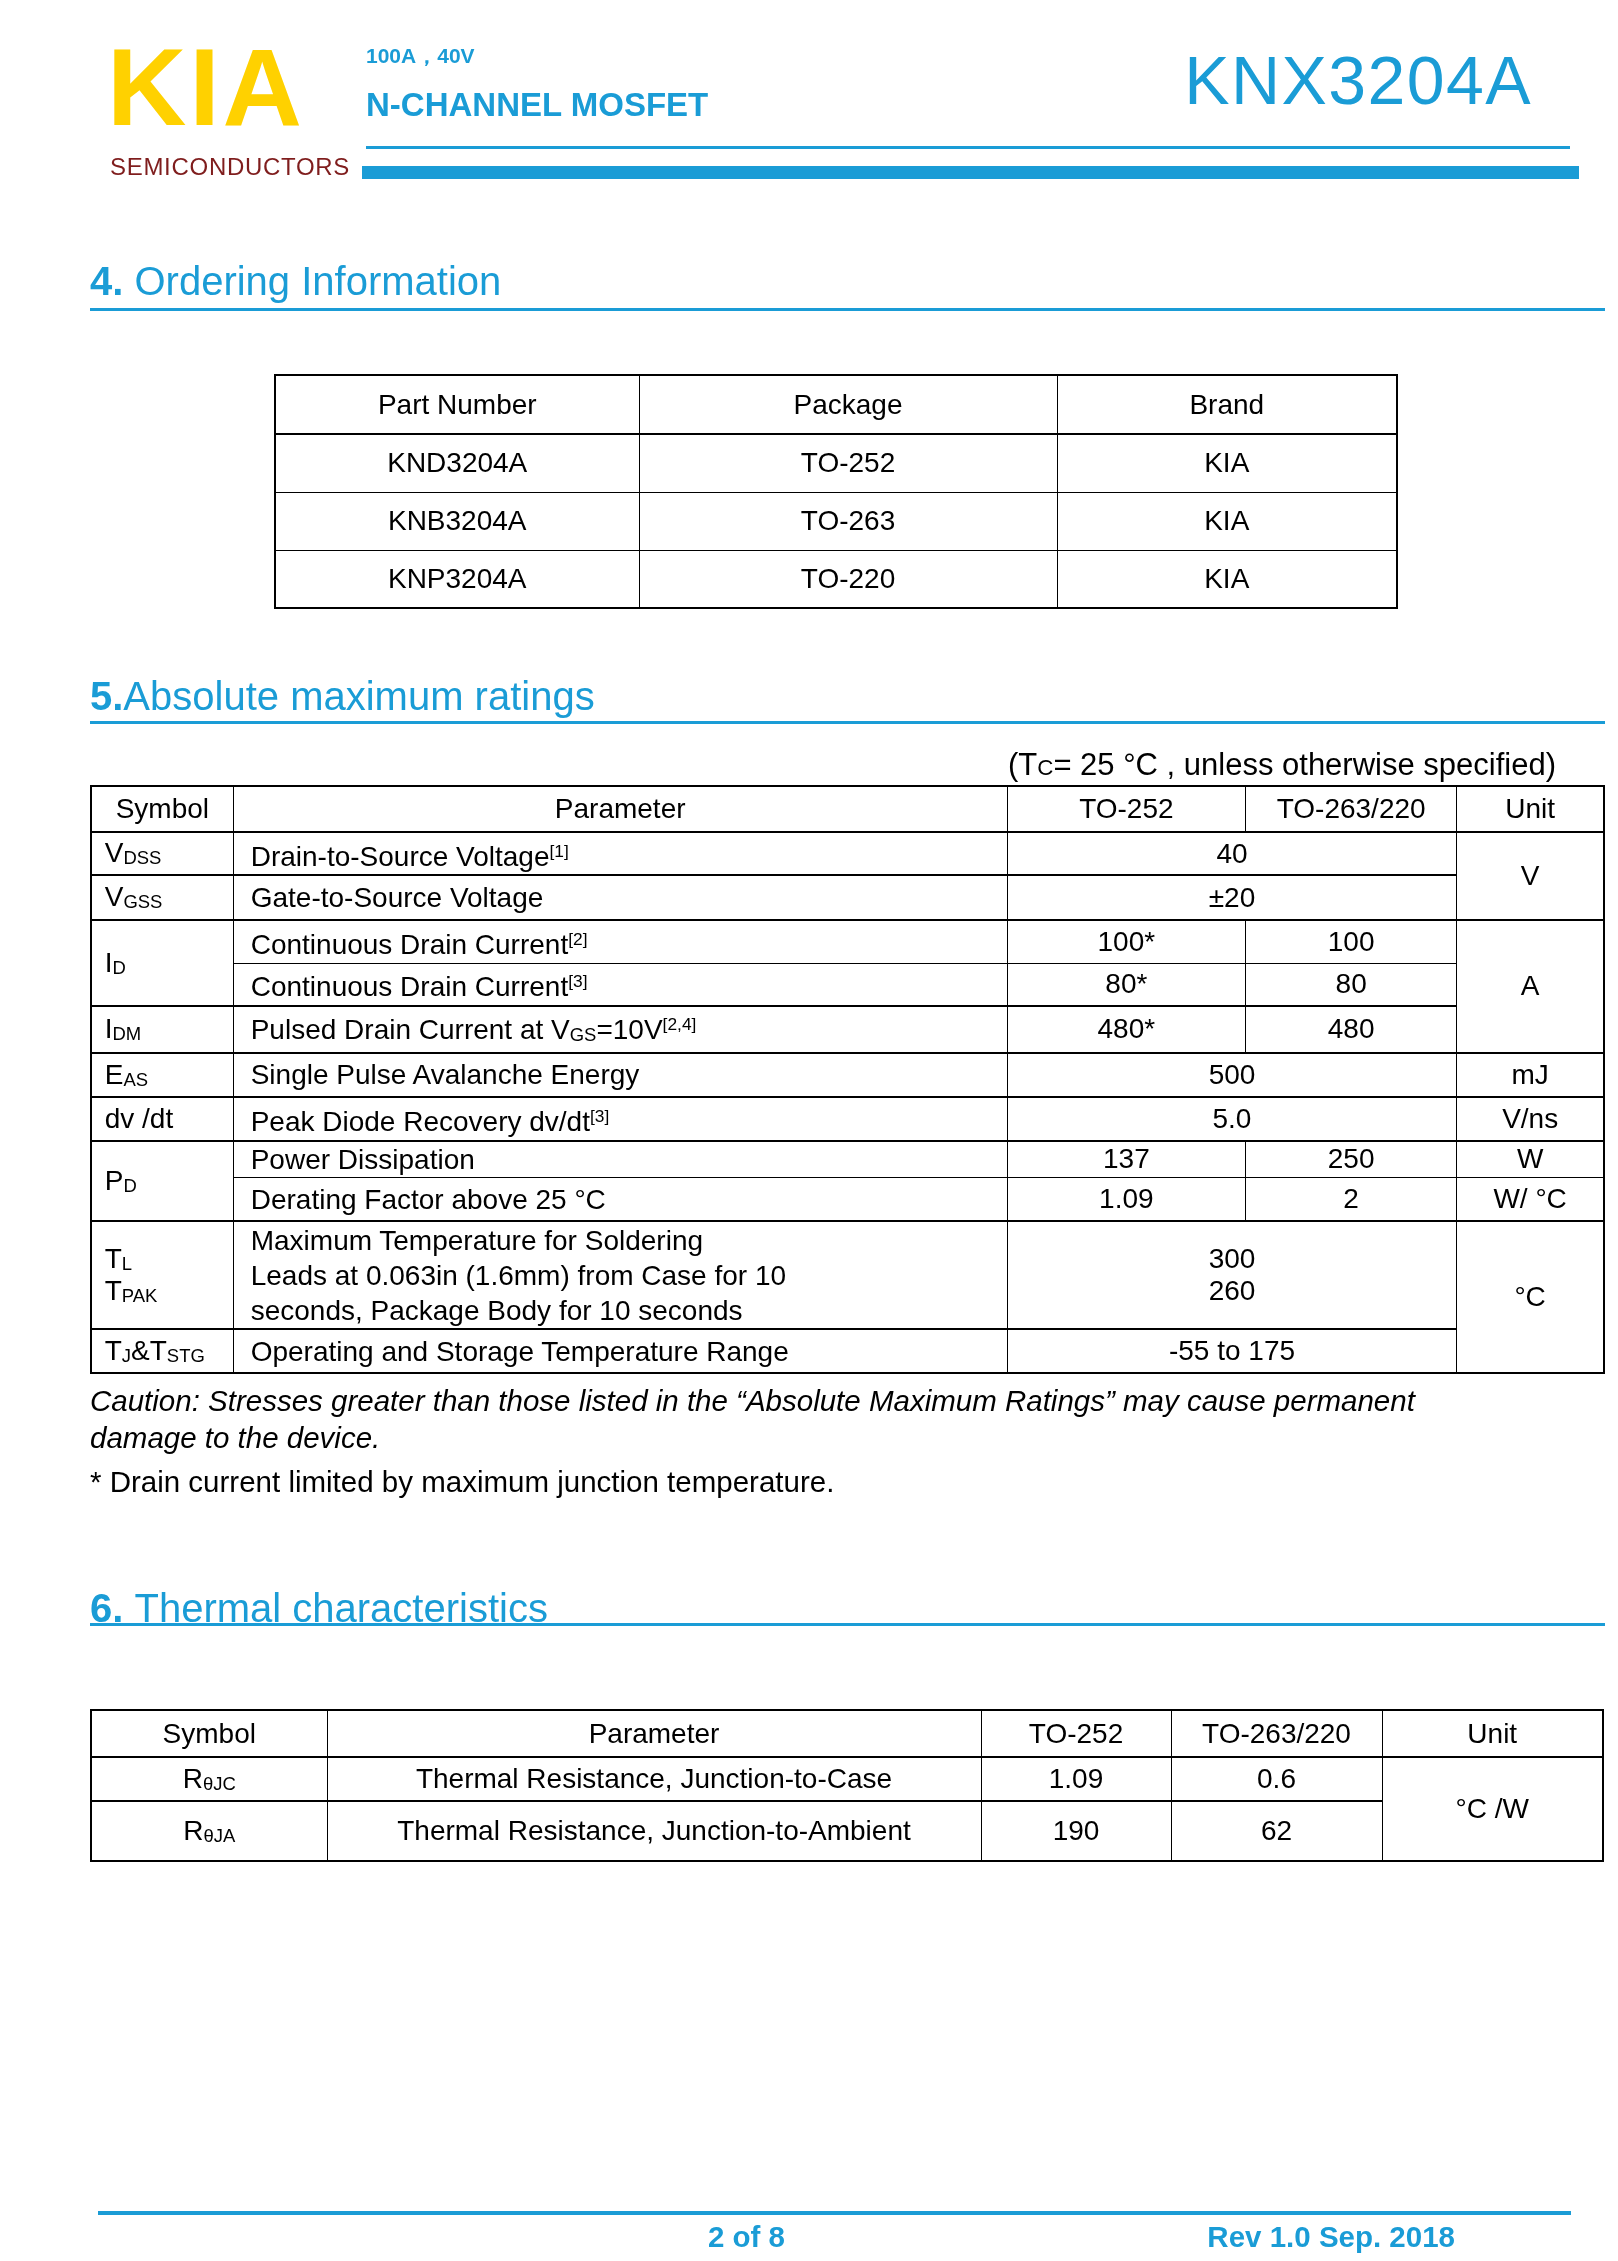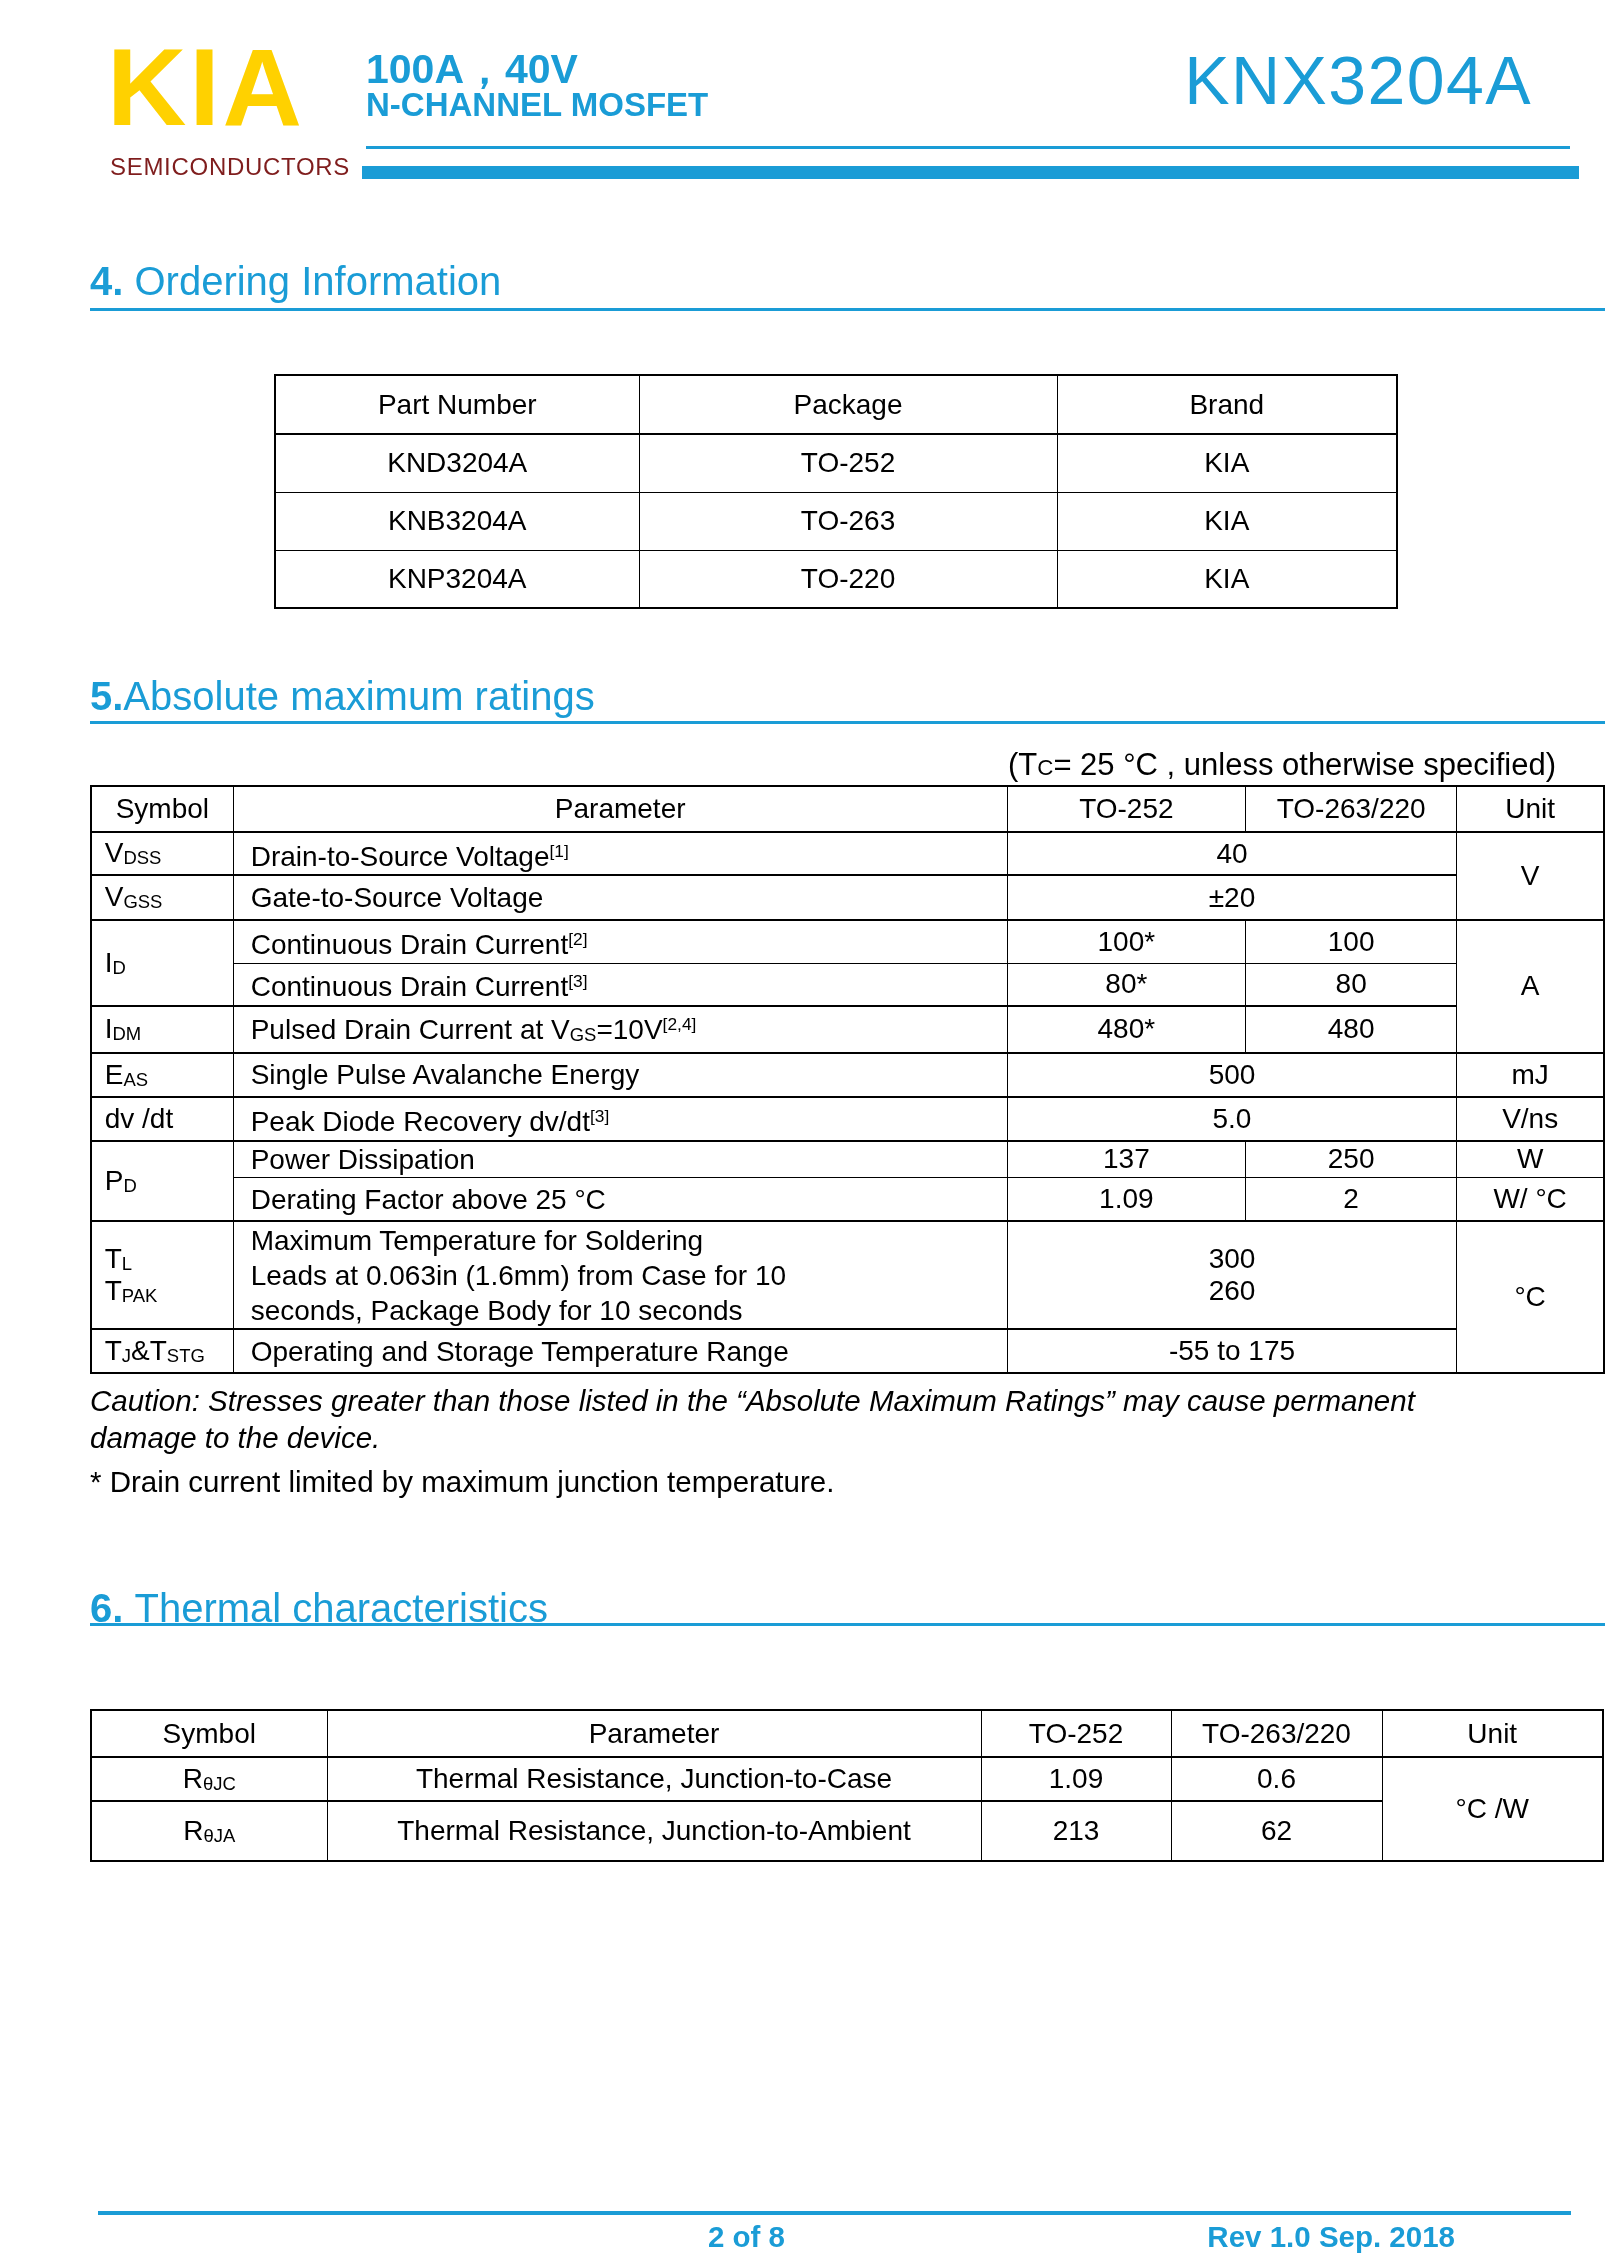--- a/index.html
+++ b/index.html
@@ -17,21 +17,21 @@
   
   .logo-kia {
     left: 107px; top: 32px;
     font-size: 110px; font-weight: 700; letter-spacing: 2.8px;
     line-height: 1;
   }
   .logo-sub {
     left: 110px; top: 153px;
     font-size: 24px; letter-spacing: 0.7px;
   }
-  .hdr-line1 { left: 366px; top: 42px;  font-size: 41px; font-weight: 700; }
+  .hdr-line1 { left: 366px; top: 42px;  font-size: 21px; font-weight: 700; }
   .hdr-line2 { left: 366px; top: 86px; font-size: 33px; font-weight: 700; }
   .part-title {
     top: 46px; right: 87px;
     font-size: 68px; font-weight: 400; letter-spacing: 1.4px; line-height: 1;
   }
   .rule-thin  { left: 366px; top: 146px; width: 1204px; height: 2.8px; }
   .rule-thick { left: 362px; top: 166px; width: 1217px; height: 12.7px; }
 
   
   .sec-head { left: 90px; font-size: 40px; line-height: 1.1; }
@@ -233,21 +233,21 @@
     <tr style="height:44px">
       <td><span>R</span><span class="run-sub">θJC</span></td>
       <td>Thermal Resistance, Junction-to-Case</td>
       <td>1.09</td>
       <td>0.6</td>
       <td rowspan="2">°C /W</td>
     </tr>
     <tr class="sep3" style="height:60px">
       <td><span>R</span><span class="run-sub">θJA</span></td>
       <td>Thermal Resistance, Junction-to-Ambient</td>
-      <td>213</td>
+      <td>190</td>
       <td>62</td>
     </tr>
   </tbody>
     </table>
 
   <div class="abs footer-line" style="background:#1A9CD6;"></div>
   <div class="abs footer-page" style="color:#1A9CD6;">2 of 8</div>
   <div class="abs footer-rev" style="color:#1A9CD6;">Rev 1.0 Sep. 2018</div>
 
 </div>

